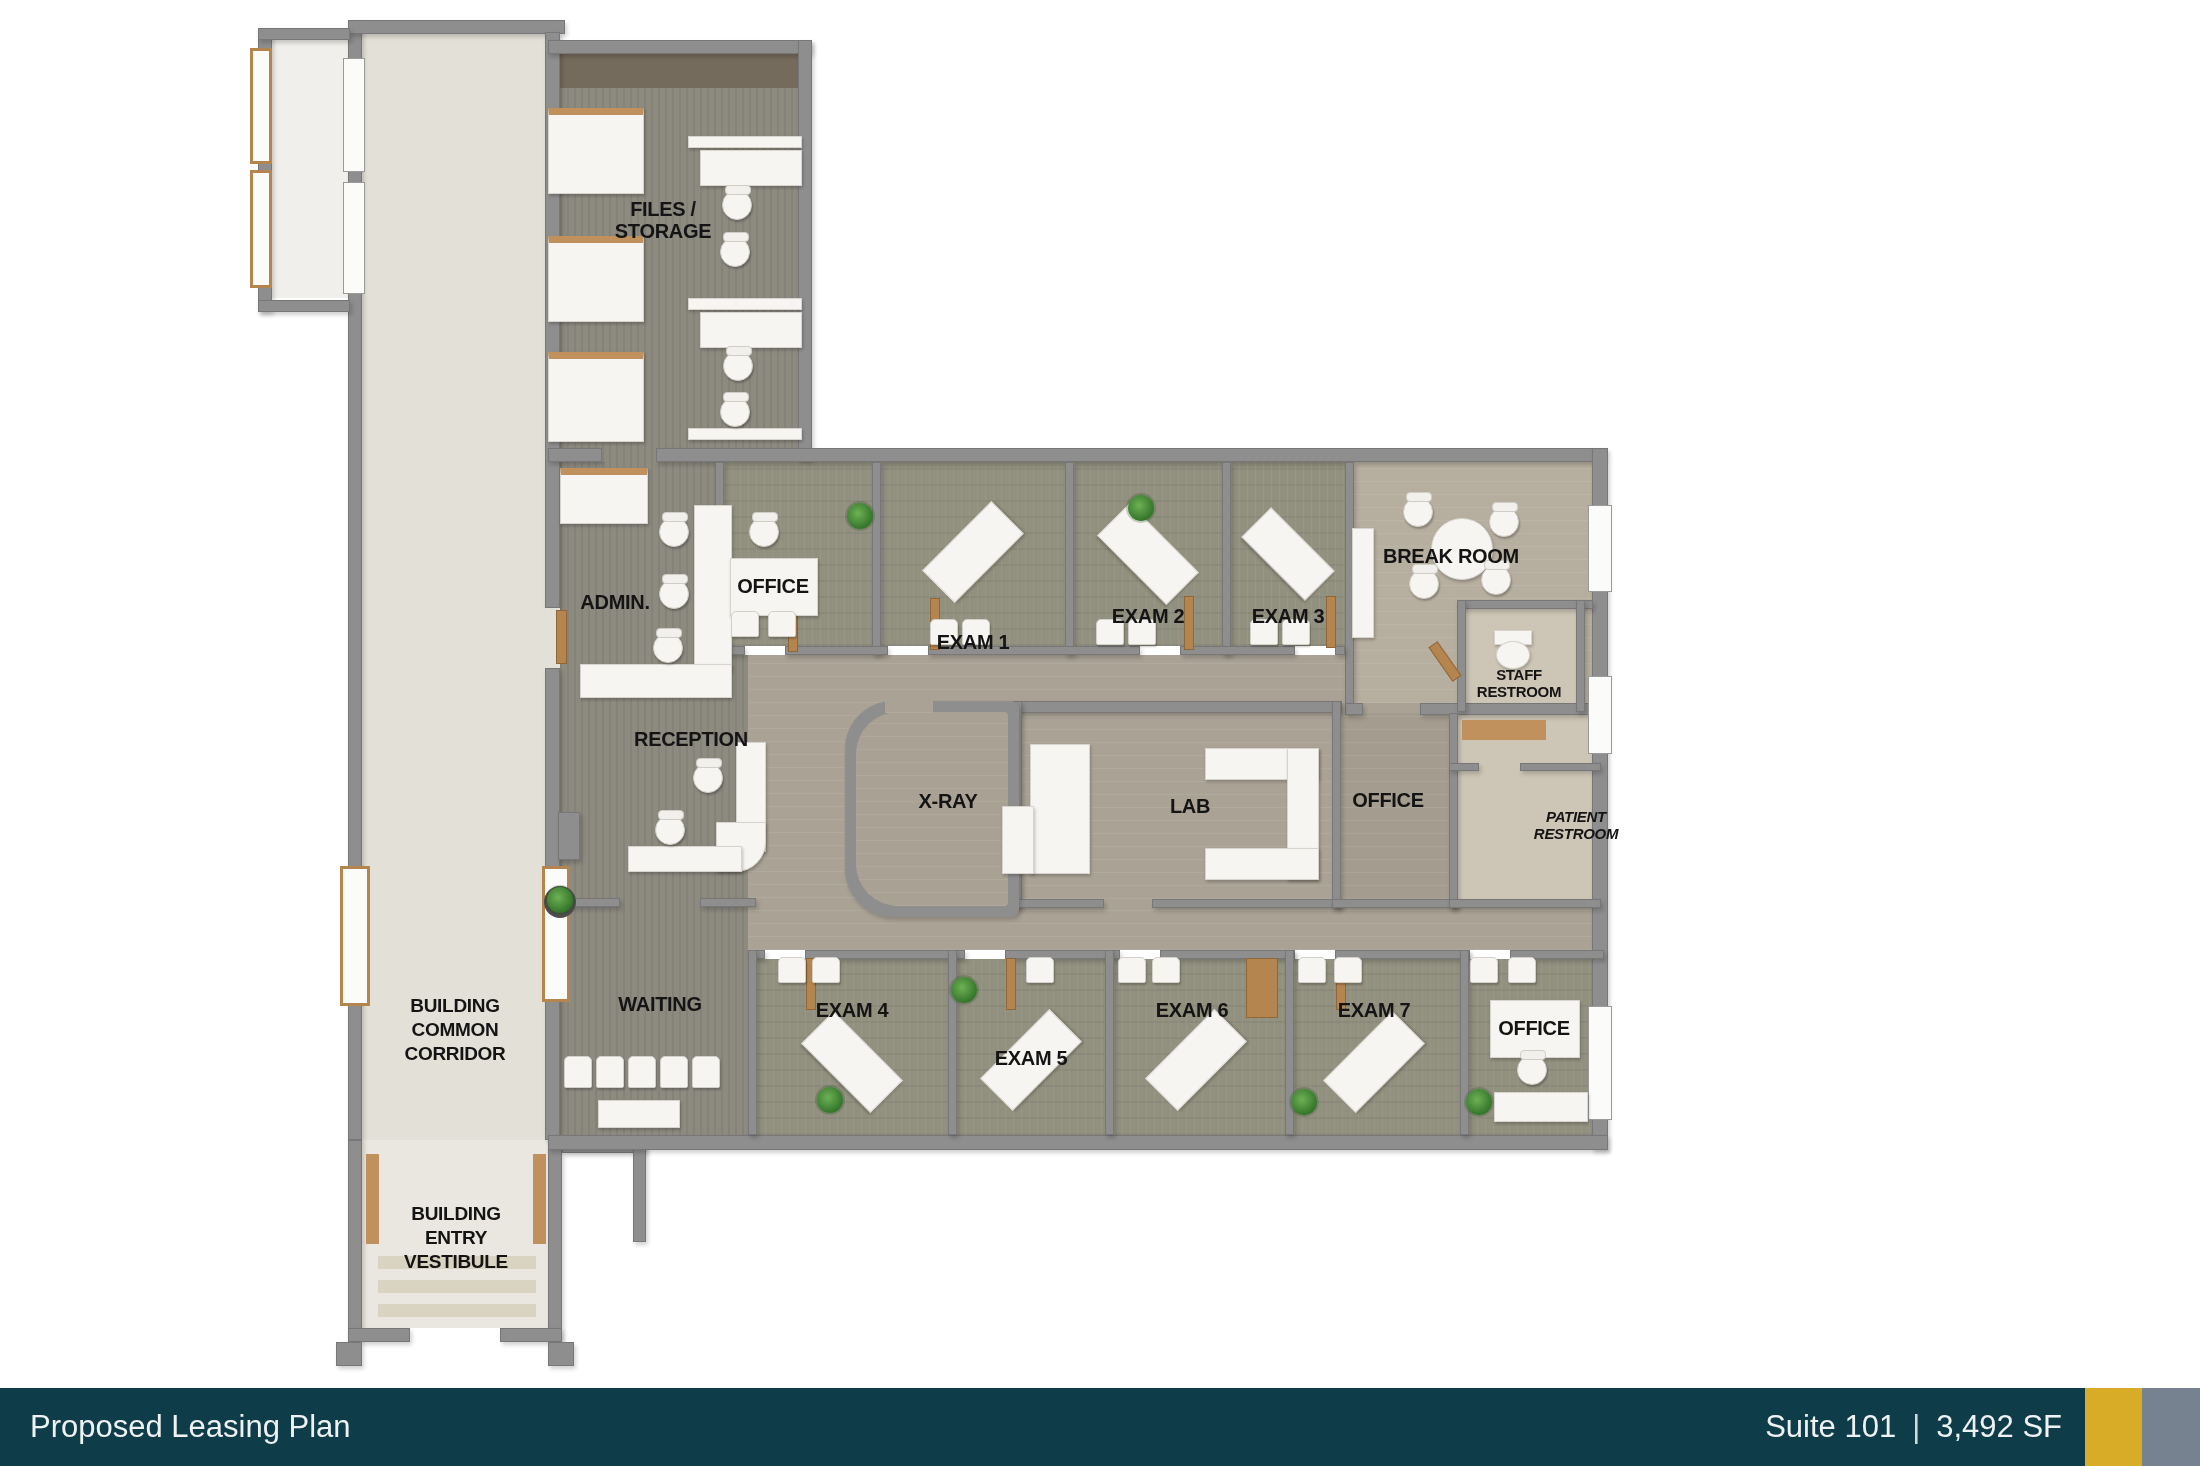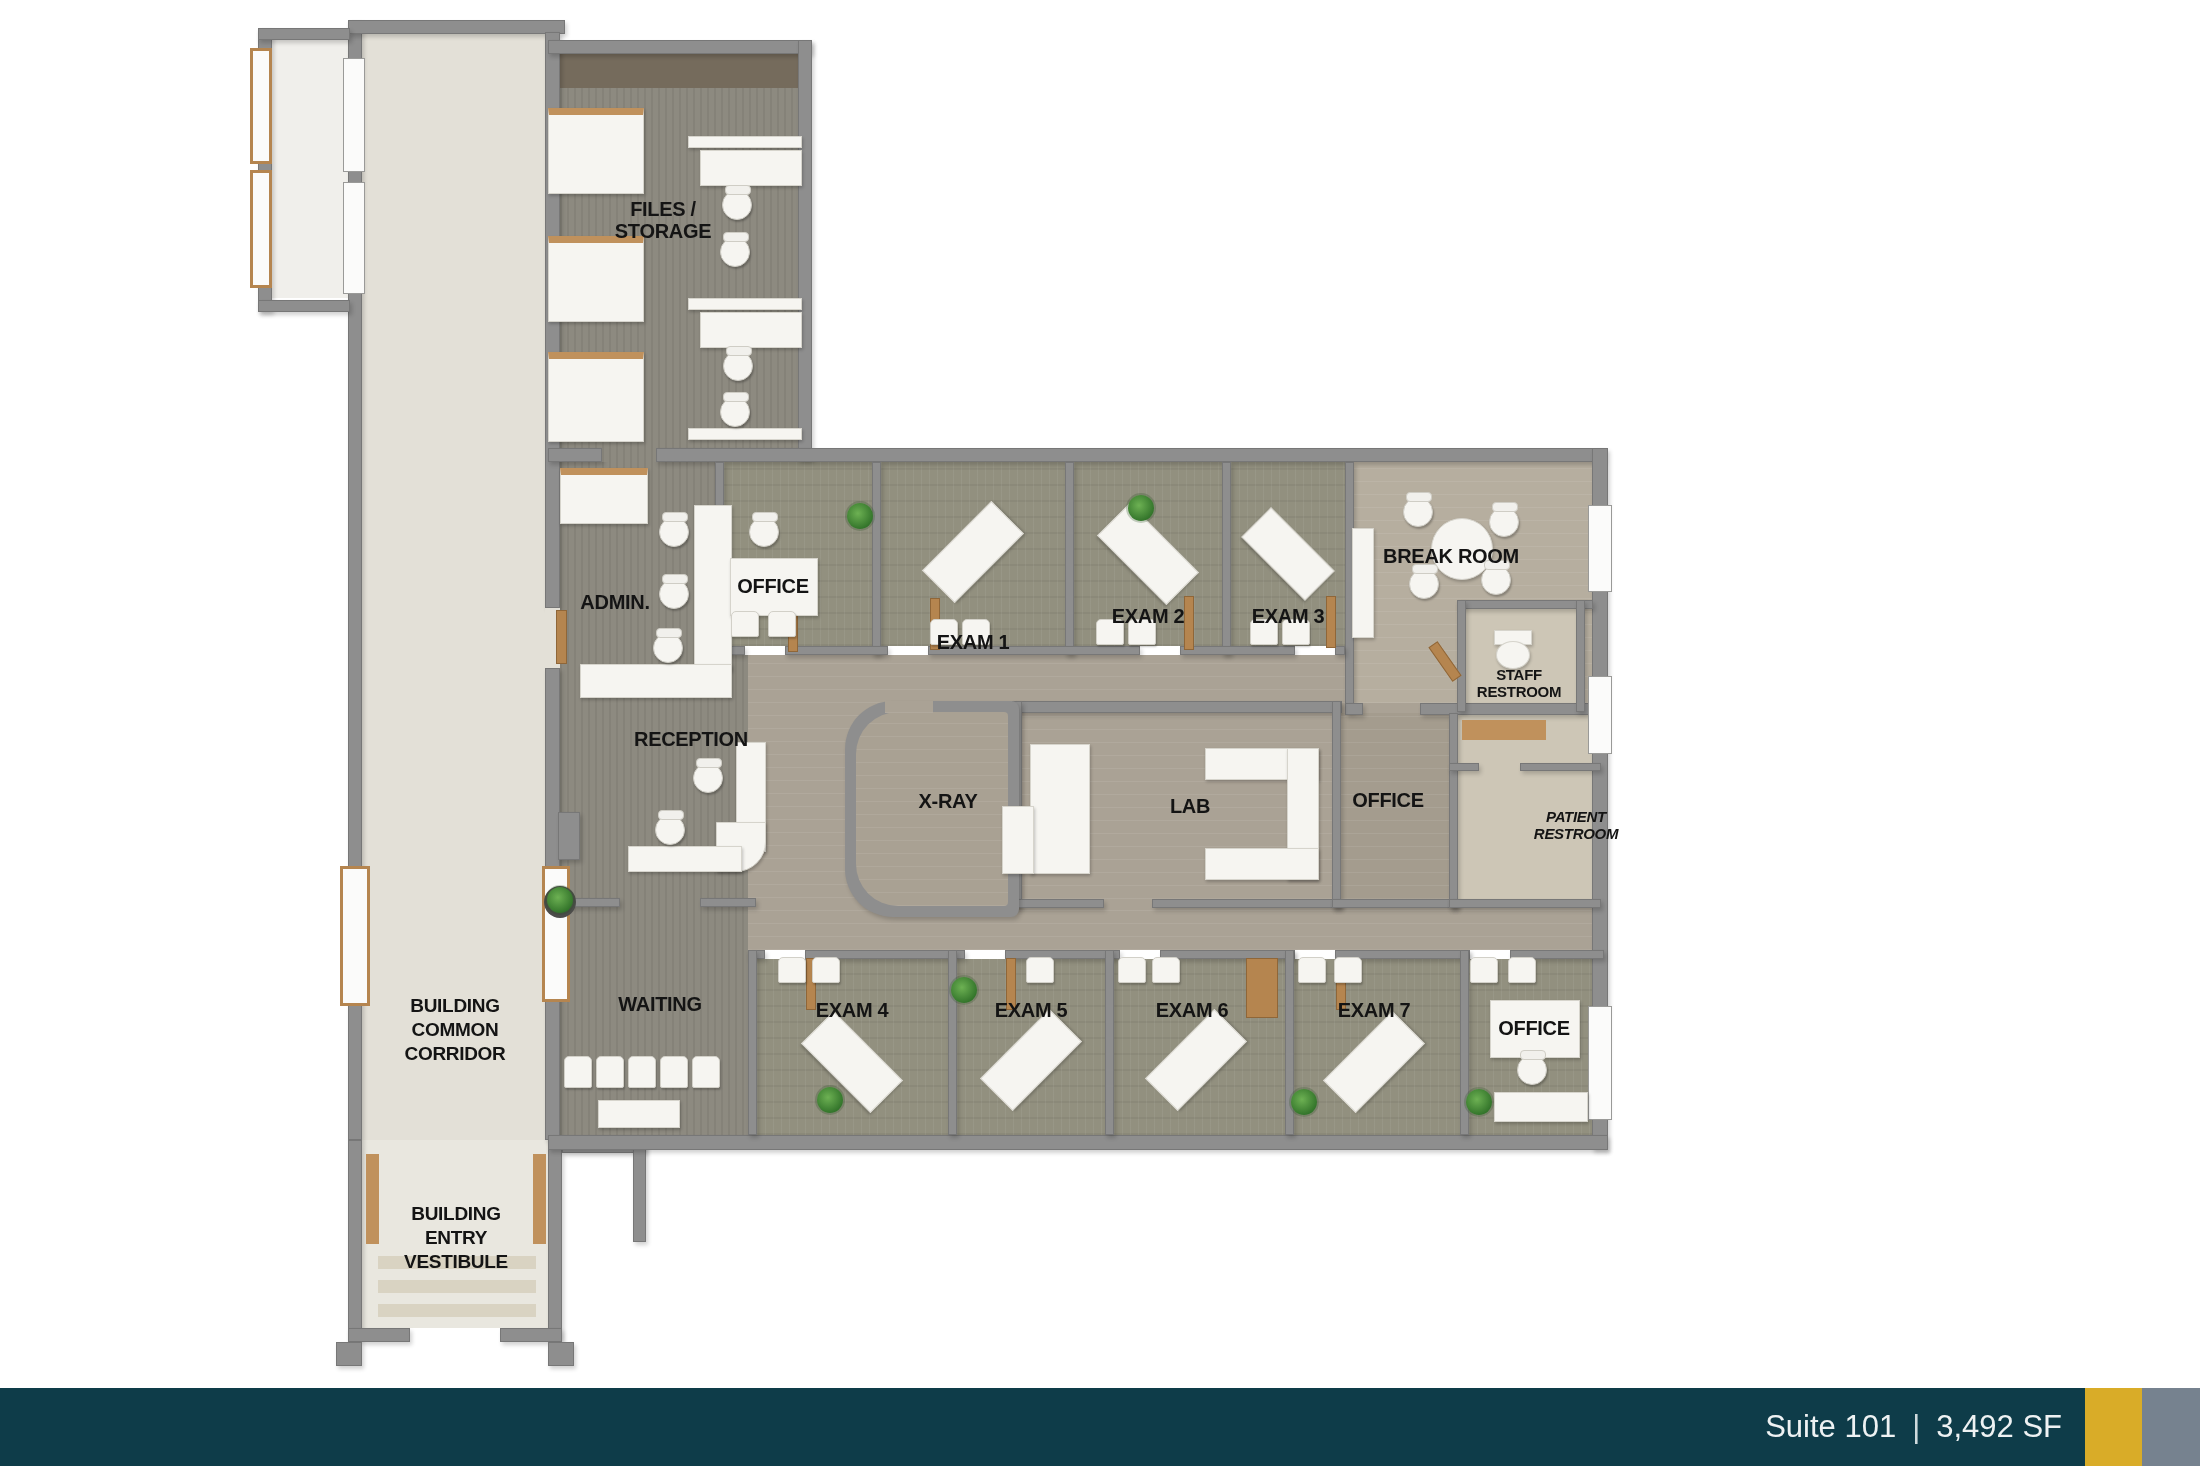--- a/index.html
+++ b/index.html
@@ -281,32 +281,33 @@
   <div class="lbl sm" style="left:1519px;top:684px;">STAFF
 RESTROOM</div>
   <div class="lbl" style="left:655px;top:739px;margin-left:36px;">RECEPTION</div>
   <div class="lbl" style="left:948px;top:801px;">X-RAY</div>
   <div class="lbl" style="left:1190px;top:806px;">LAB</div>
   <div class="lbl" style="left:1388px;top:800px;">OFFICE</div>
   <div class="lbl sm" style="left:1576px;top:826px;font-style:italic;">PATIENT
 RESTROOM</div>
   <div class="lbl" style="left:660px;top:1004px;">WAITING</div>
   <div class="lbl" style="left:852px;top:1010px;">EXAM 4</div>
-  <div class="lbl" style="left:1031px;top:1010px;text-align:center;">EXAM 5</div>
+  <div class="lbl" style="left:1031px;top:1058px;text-align:center;">EXAM 5</div>
   <div class="lbl" style="left:1192px;top:1010px;">EXAM 6</div>
   <div class="lbl" style="left:1374px;top:1010px;">EXAM 7</div>
   <div class="lbl" style="left:1534px;top:1028px;z-index:21;">OFFICE</div>
   <div class="lbl md" style="left:455px;top:1030px;">BUILDING
 COMMON
 CORRIDOR</div>
   <div class="lbl md" style="left:456px;top:1238px;">BUILDING
 ENTRY
 VESTIBULE</div>
 
   <div id="footer">
+    <div class="ft-title">Proposed Leasing Plan</div>
     <div class="ft-right">
       <span>Suite 101</span><span class="ft-sep">|</span><span>3,492 SF</span>
     </div>
   </div>
   <div class="accent" id="accent-gold"></div>
   <div class="accent" id="accent-gray"></div>
 
 </div>
 
 </body></html>

